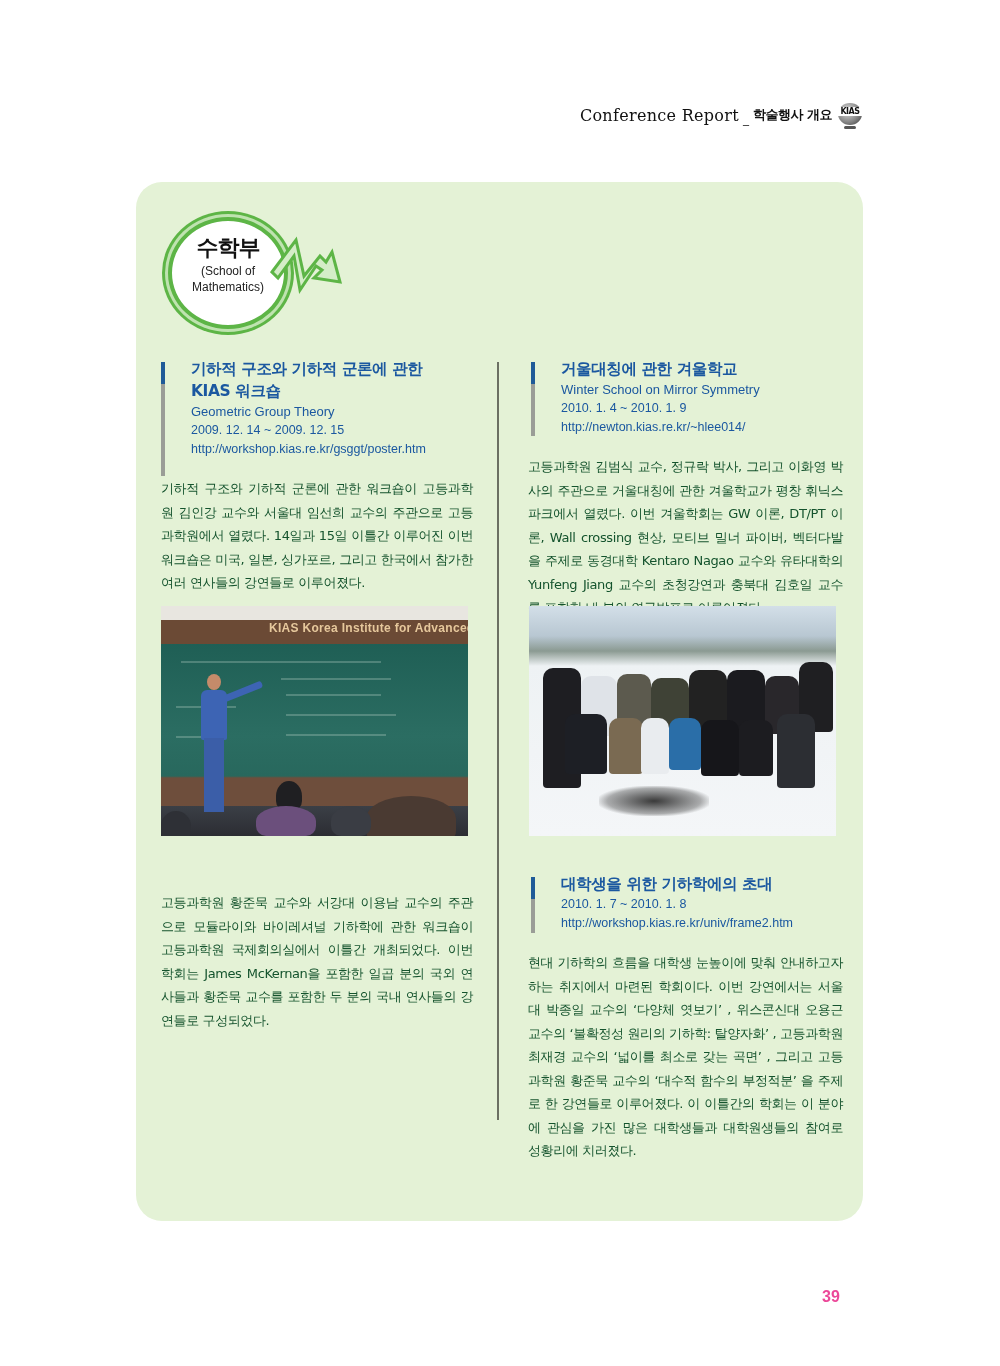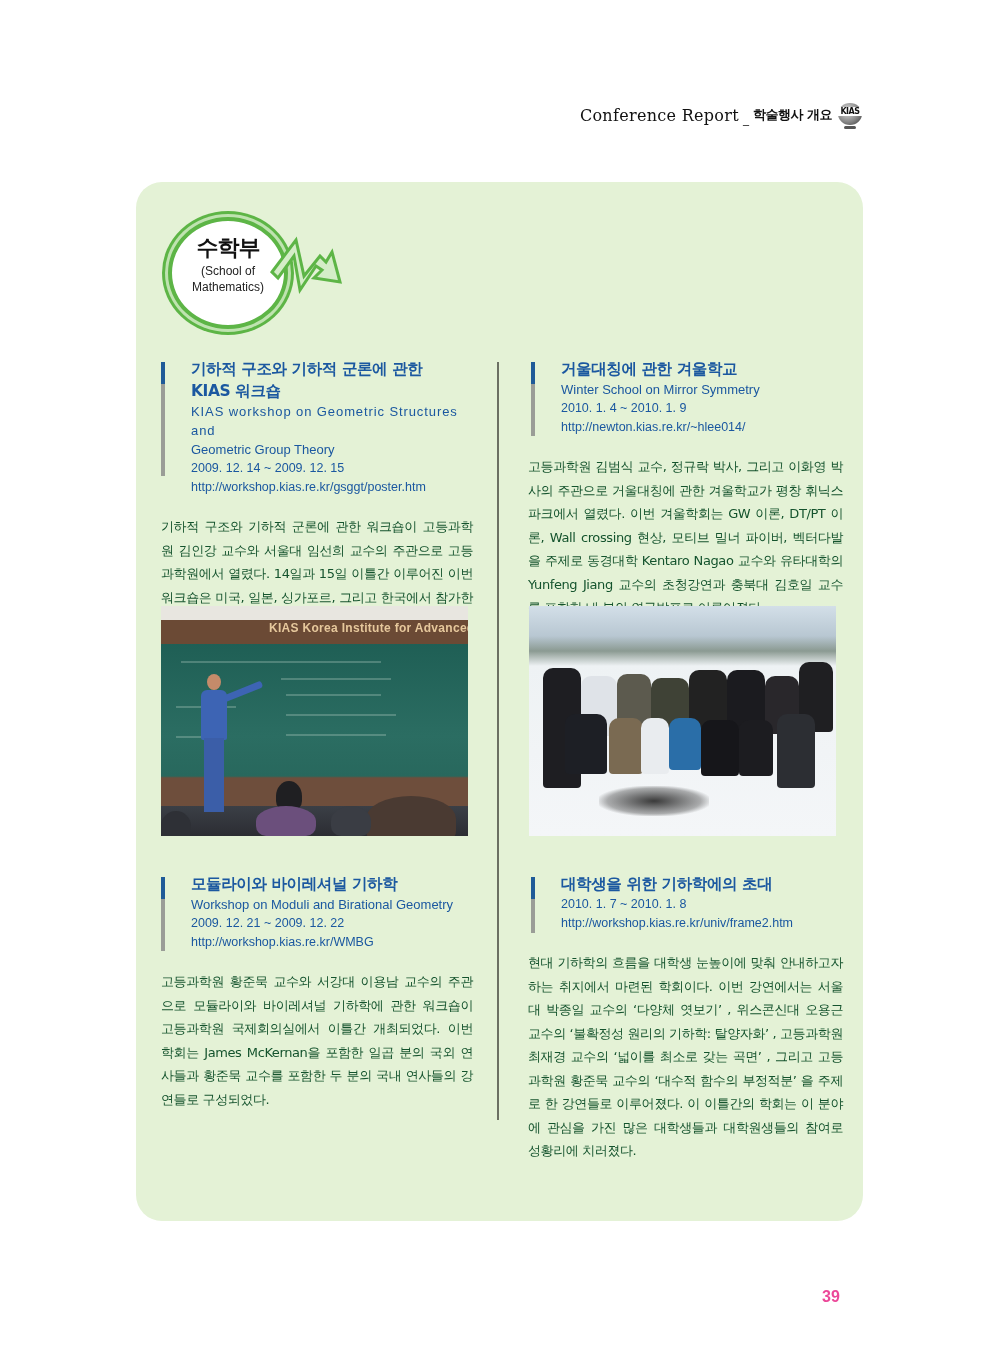--- a/index.html
+++ b/index.html
@@ -87,21 +87,20 @@
 <div class="divider" style="top:362px; height:758px;"></div>
 
 <div class="article" style="left:161px; top:358px;">
   <div class="a-head">
     <span class="bar-blue"></span>
     <span class="bar-gray" style="height:92px;"></span>
     <div class="a-title">
       <div>기하적 구조와 기하적 군론에 관한</div>
       <div>KIAS 워크숍</div>
     </div>
-    <div class="a-sub just">KIAS workshop on Geometric Structures and</div>
     <div class="a-sub">Geometric Group Theory</div>
     <div class="a-date">2009. 12. 14 ~ 2009. 12. 15</div>
     <div class="a-url">http://workshop.kias.re.kr/gsggt/poster.htm</div>
   </div>
   <div class="a-body">기하적 구조와 기하적 군론에 관한 워크숍이 고등과학원 김인강 교수와 서울대 임선희 교수의 주관으로 고등과학원에서 열렸다. 14일과 15일 이틀간 이루어진 이번 워크숍은 미국, 일본, 싱가포르, 그리고 한국에서 참가한 여러 연사들의 강연들로 이루어졌다.</div>
 </div>
 
 <div class="photo photo-lecture">
   <div class="board-label">KIAS   Korea Institute for Advanced S</div>
   <div class="chalk" style="left:20px; top:55px; width:200px;"></div>
@@ -152,30 +151,20 @@
   <div class="people" style="left:80px; top:112px; width:34px; height:56px; background:#7a6a52;"></div>
   <div class="people" style="left:112px; top:112px; width:28px; height:56px; background:#e9ecef;"></div>
   <div class="people" style="left:140px; top:112px; width:32px; height:52px; background:#2a6ea8;"></div>
   <div class="people" style="left:172px; top:114px; width:38px; height:56px; background:#16161a;"></div>
   <div class="people" style="left:210px; top:114px; width:34px; height:56px; background:#1c1c20;"></div>
   <div class="people" style="left:248px; top:108px; width:38px; height:74px; background:#2c2e33;"></div>
   <div class="snow-dark"></div>
 </div>
 
 <div class="article" style="left:161px; top:873px;">
-  <div class="a-head">
-    <span class="bar-blue"></span>
-    <span class="bar-gray" style="height:52px;"></span>
-    <div class="a-title">
-      <div>모듈라이와 바이레셔널 기하학</div>
-    </div>
-    <div class="a-sub">Workshop on Moduli and Birational Geometry</div>
-    <div class="a-date">2009. 12. 21 ~ 2009. 12. 22</div>
-    <div class="a-url">http://workshop.kias.re.kr/WMBG</div>
-  </div>
   <div class="a-body">고등과학원 황준묵 교수와 서강대 이용남 교수의 주관으로 모듈라이와 바이레셔널 기하학에 관한 워크숍이 고등과학원 국제회의실에서 이틀간 개최되었다. 이번 학회는 James McKernan을 포함한 일곱 분의 국외 연사들과 황준묵 교수를 포함한 두 분의 국내 연사들의 강연들로 구성되었다.</div>
 </div>
 
 <div class="article" style="left:531px; top:873px;">
   <div class="a-head">
     <span class="bar-blue"></span>
     <span class="bar-gray" style="height:34px;"></span>
     <div class="a-title">
       <div>대학생을 위한 기하학에의 초대</div>
     </div>

